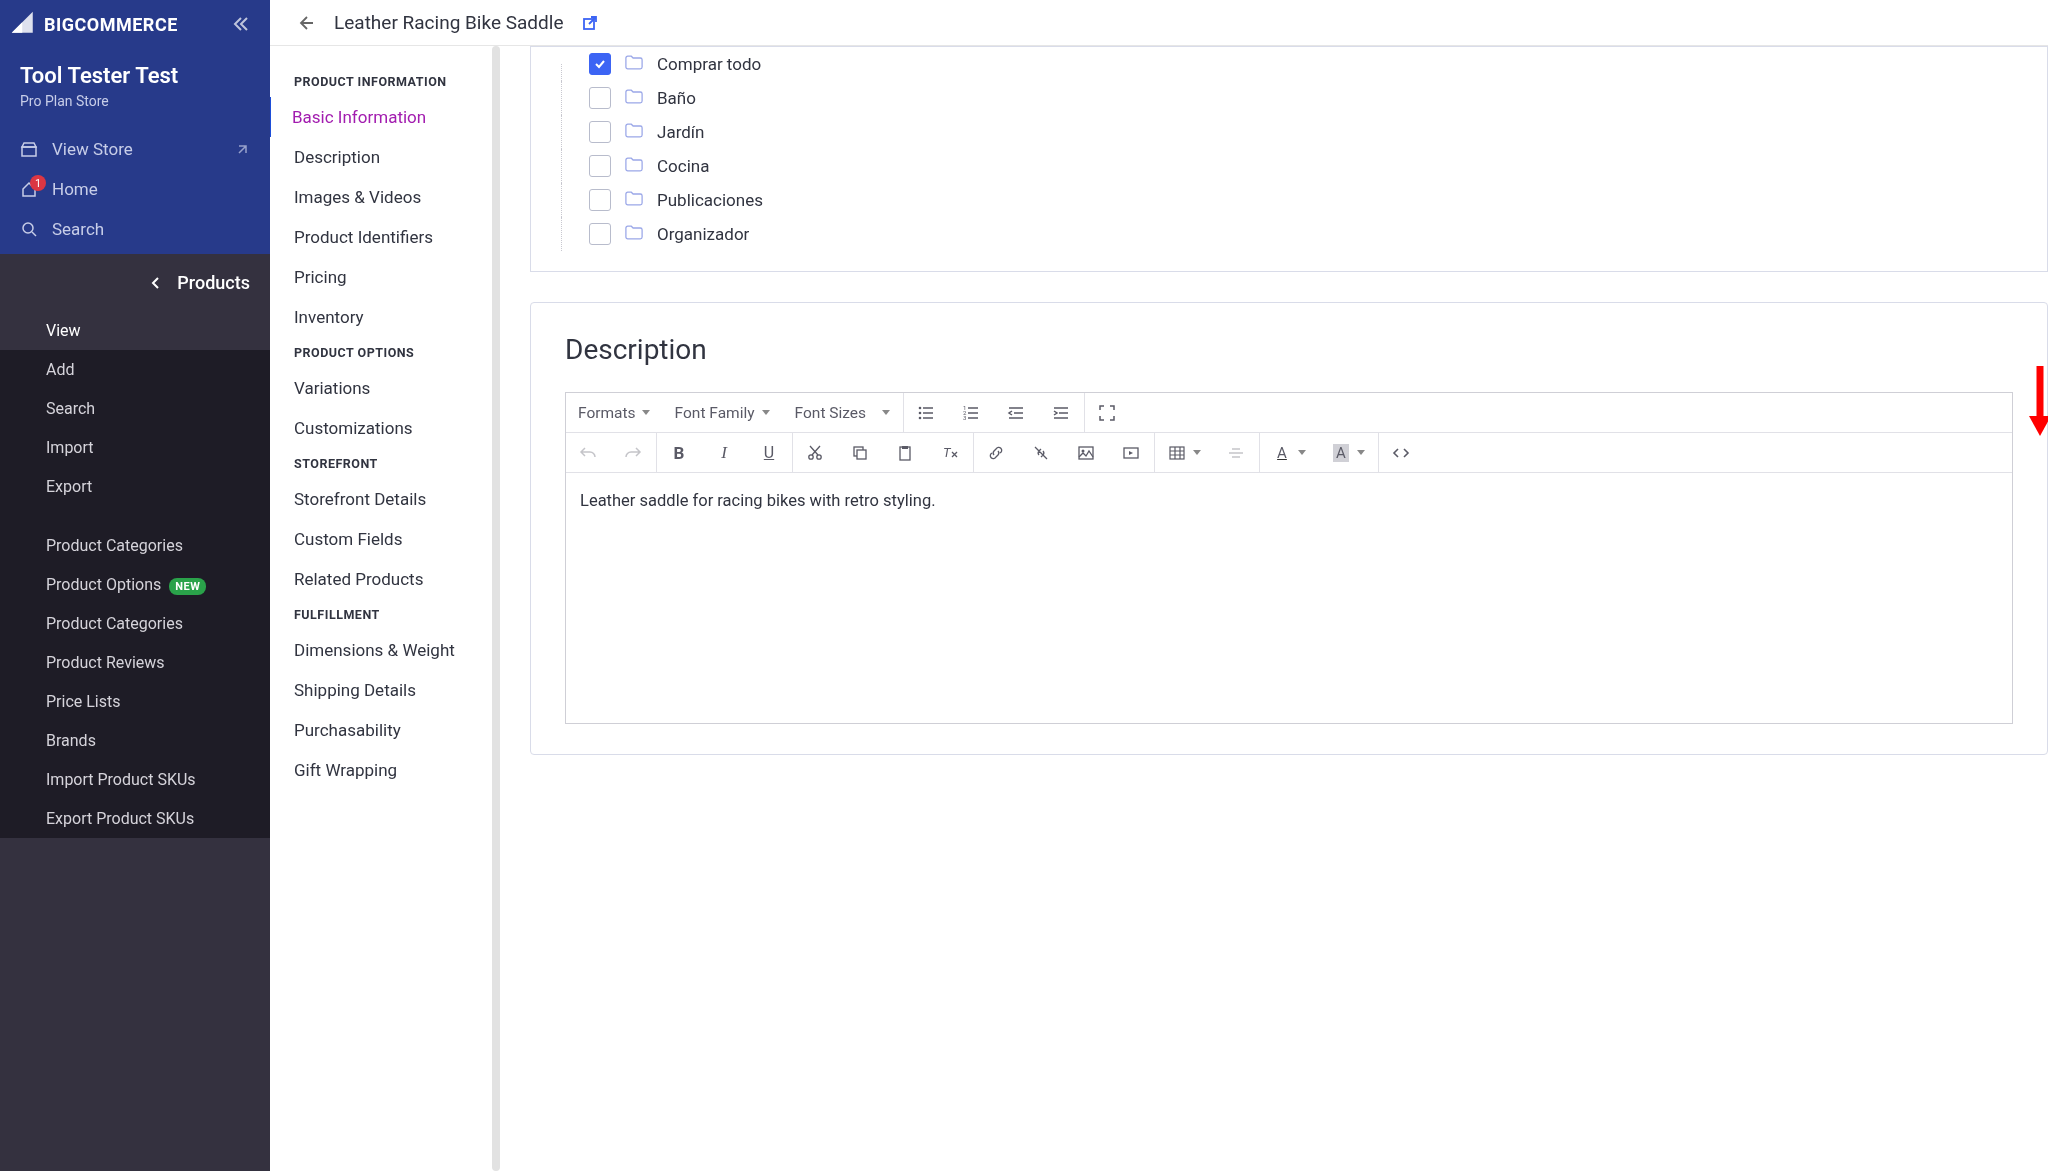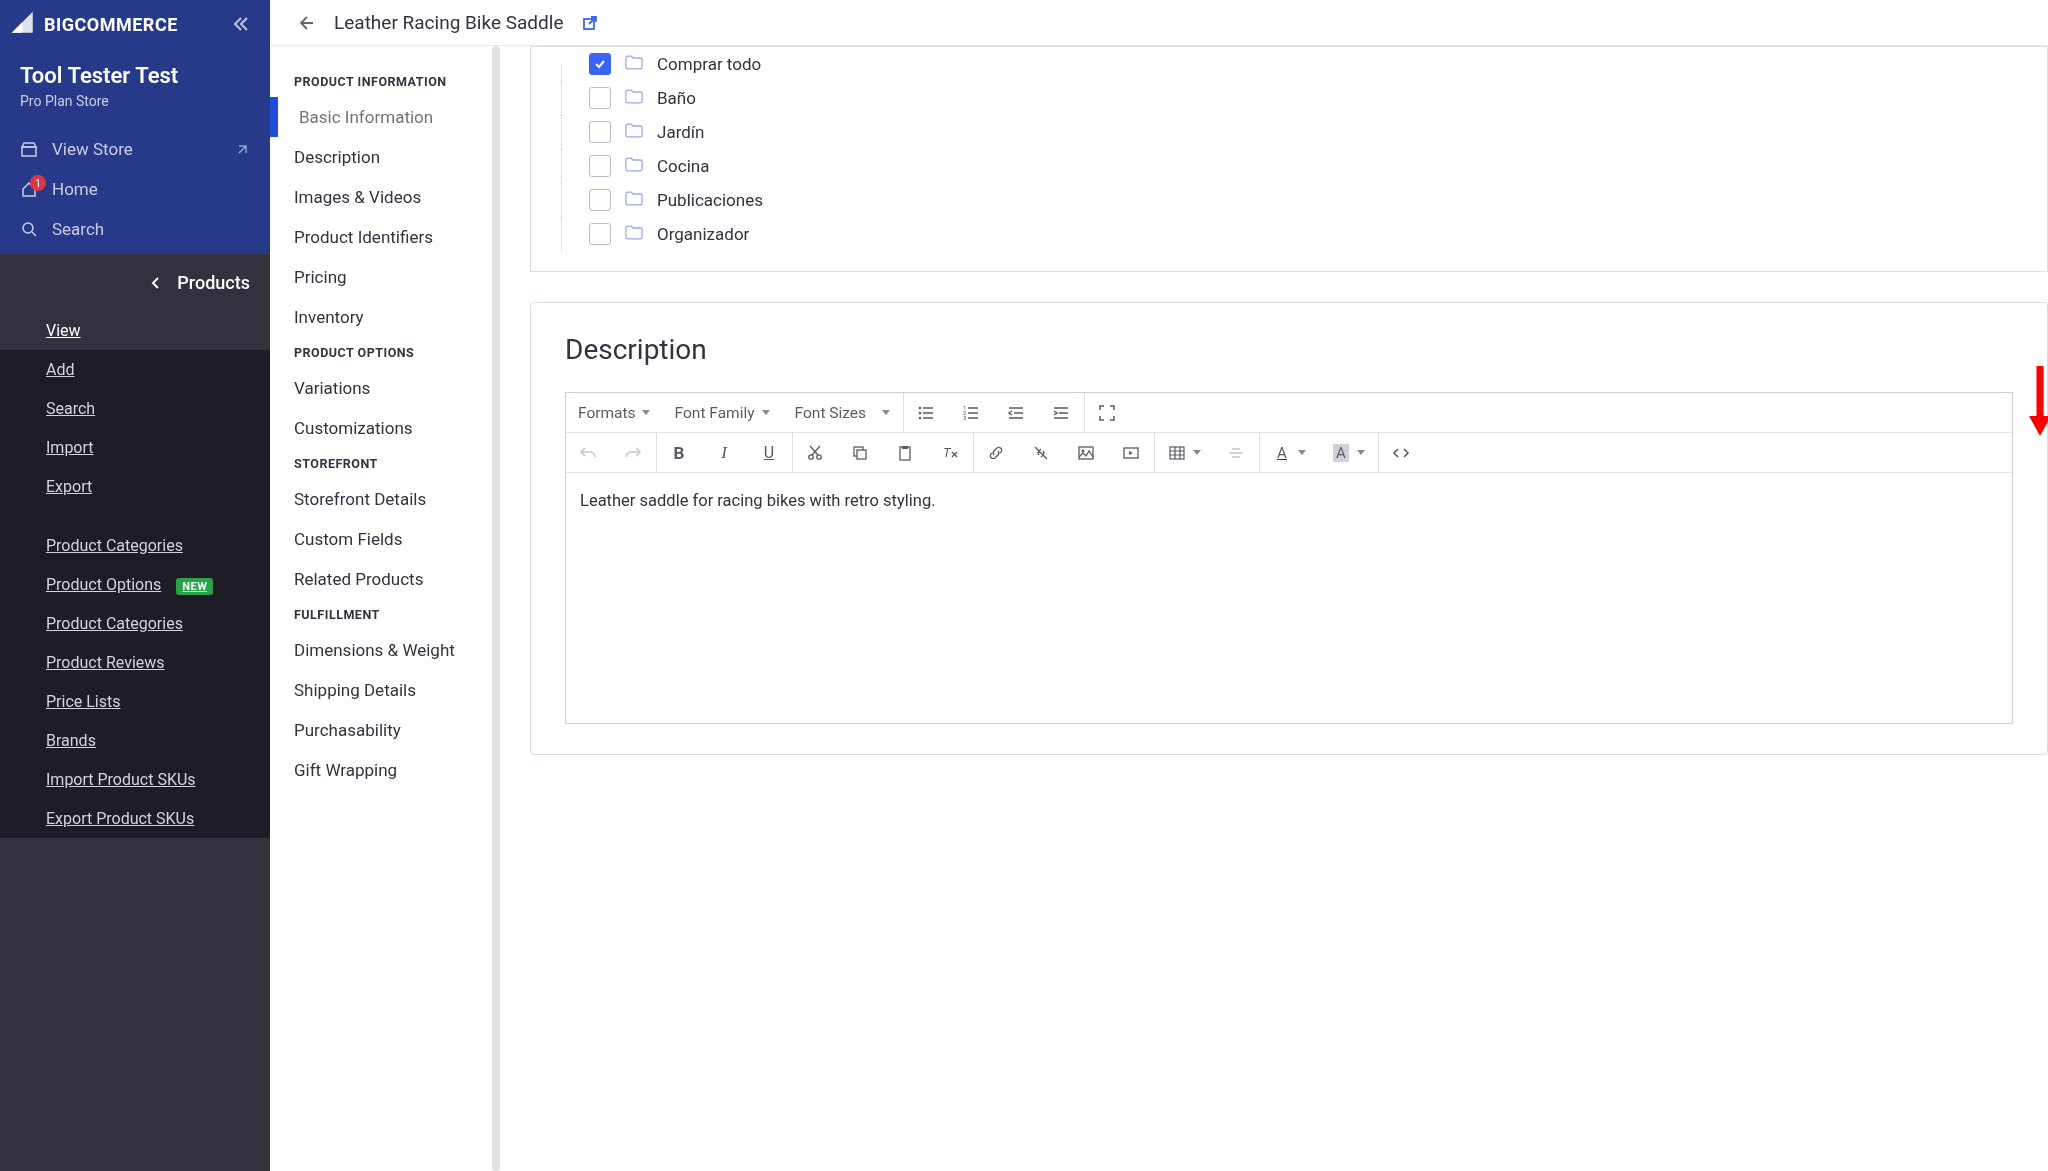--- a/index.html
+++ b/index.html
@@ -14,40 +14,40 @@
     .collapse-btn { color: #fff; opacity: 0.7; cursor: pointer; }
     .storename { padding: 15px 20px 5px 20px; color: #fff; font-size: 22px; font-weight: 600; }
     .storeplan { padding: 0 20px 15px 20px; color: #c7cde8; font-size: 14px; }
     .top-nav { padding: 5px 0; }
     .top-nav-item { display: flex; align-items: center; gap: 14px; padding: 10px 20px; color: #c7cde8; font-size: 17px; cursor: pointer; position: relative; }
     .top-nav-item .ext { margin-left: auto; opacity: 0.7; }
     .badge-circle { position: absolute; left: 30px; top: 6px; background: #db3643; color: #fff; border-radius: 50%; width: 16px; height: 16px; font-size: 11px; display: flex; align-items: center; justify-content: center; }
     
     .sidebar-section-header { display: flex; align-items: center; gap: 14px; padding: 18px 20px; color: #fff; font-size: 18px; font-weight: 500; cursor: pointer; background: #34313f; justify-content: flex-end; }
     .side-sub { background: #1e1c26; }
-    .side-sub-item { padding: 10px 20px 10px 46px; color: #d5d3da; font-size: 16px; cursor: pointer; text-decoration: underline; }
+    .side-sub-item { padding: 10px 20px 10px 46px; color: #d5d3da; font-size: 16px; cursor: pointer; }
     .side-sub-item.active { background: #34313f; color: #fff; }
     .side-sub-spacer { height: 20px; }
-    .new-badge { background: #2aa24a; color: #fff; font-size: 11px; font-weight: 700; padding: 2px 6px; border-radius: 3px; margin-left: 15px; letter-spacing: 0.5px; }
+    .new-badge { background: #2aa24a; color: #fff; font-size: 11px; font-weight: 700; padding: 2px 6px; border-radius: 8px; margin-left: 8px; letter-spacing: 0.5px; }
     
     
     .main { flex: 1; display: flex; flex-direction: column; overflow: hidden; }
     .topbar { height: 46px; display: flex; align-items: center; gap: 18px; padding: 0 24px; border-bottom: 1px solid #e6e6e6; }
     .back-btn { color: #666; cursor: pointer; }
     .title { font-size: 19px; color: #313440; }
     .open-ext { color: #3c64f4; cursor: pointer; }
     
     .content { flex: 1; display: flex; overflow: hidden; }
     
     
     .sec-nav { width: 230px; padding: 20px 0; border-right: none; position: relative; overflow-y: auto; }
     .sec-nav::after { content: ""; position: absolute; right: 0; top: 0; bottom: 0; width: 8px; background: #e2e2e2; border-radius: 4px; }
     .sec-group-title { padding: 8px 24px; font-size: 12.5px; font-weight: 700; color: #313440; letter-spacing: 0.5px; }
     .sec-item { padding: 10px 24px; font-size: 17px; color: #313440; cursor: pointer; }
-    .sec-item.active { color: #737373; border-left: 8px solid #1d4ed8; padding-left: 21px; }
+    .sec-item.active { color: #a21caf; border-left: 1px solid #1d4ed8; padding-left: 21px; }
     
     
     .rightpanel { flex: 1; overflow-y: auto; padding: 0 0 40px 30px; background: #fff; position: relative; }
     
     .categories-card { border: 1px solid #d9dce9; border-radius: 0; margin-bottom: 30px; padding-bottom: 20px; }
     .cat-row { display: flex; align-items: center; gap: 14px; padding: 6px 28px 6px 58px; position: relative; }
     .cat-row::before { content: ""; position: absolute; left: 30px; top: 0; bottom: 0; border-left: 1px dotted #c8c8d0; }
     .cat-row.first::before { top: 50%; }
     .cat-check { width: 22px; height: 22px; border: 1px solid #b8bccc; border-radius: 3px; display: flex; align-items: center; justify-content: center; background: #fff; cursor: pointer; }
     .cat-check.checked { background: #3c64f4; border-color: #3c64f4; color: #fff; }

